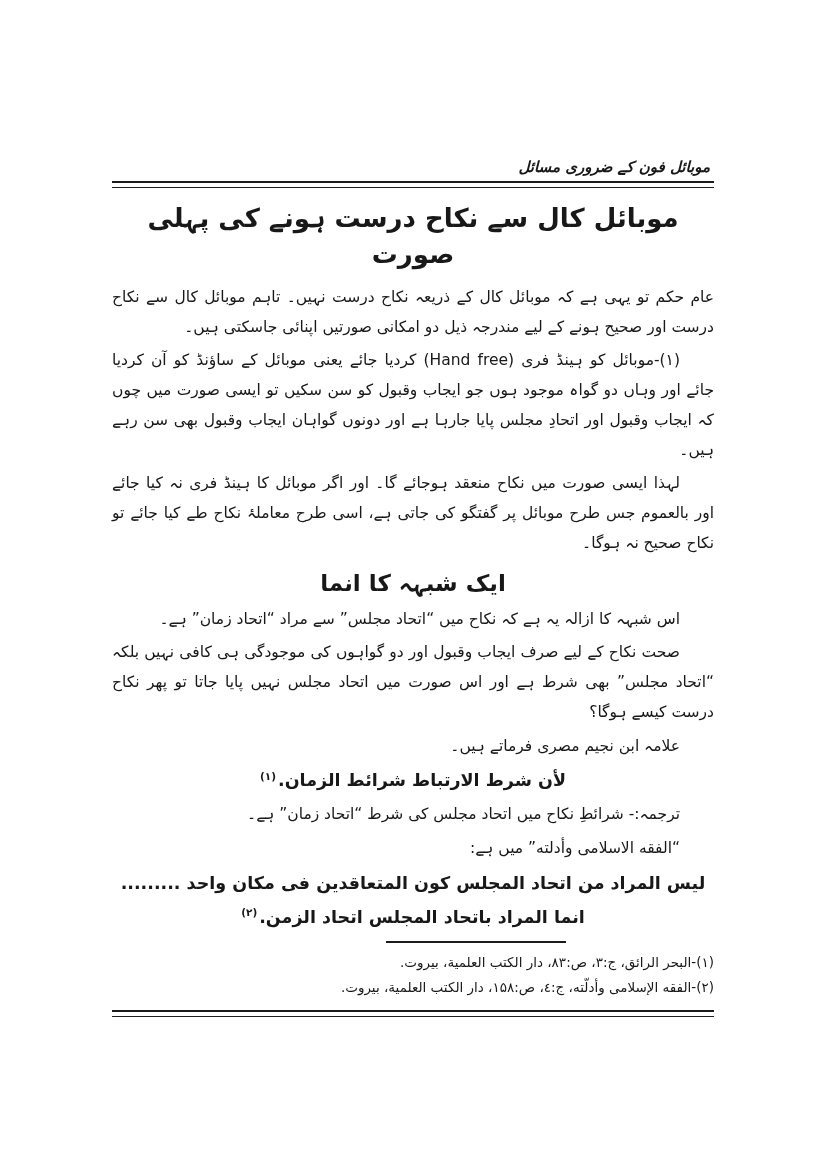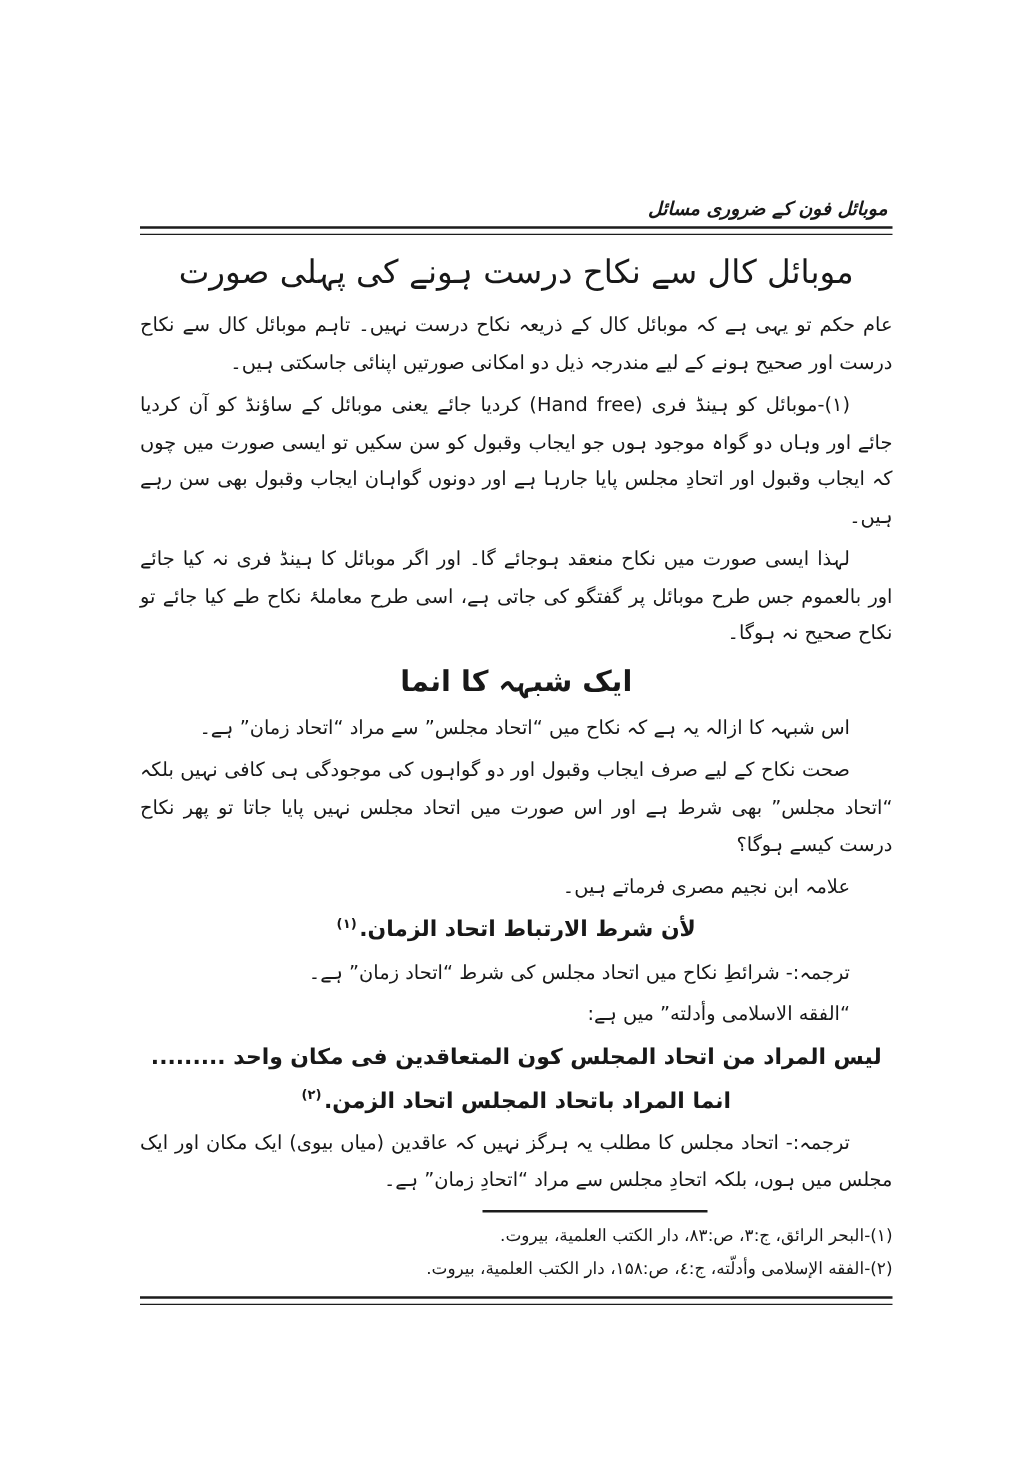--- a/index.html
+++ b/index.html
@@ -29,21 +29,21 @@
     padding: 0 4px 5px 0;
     letter-spacing: 0.5px;
   }
   .rule-double {
     height: 4px;
     border-top: 2px solid #1c1c1c;
     border-bottom: 1px solid #1c1c1c;
   }
   .section-title {
     font-size: 26px;
-    font-weight: normal;
+    font-weight: bold;
     text-align: center;
     margin: 12px 0 10px 0;
     line-height: 1.4;
   }
   .section-subtitle {
     font-size: 23px;
     font-weight: bold;
     text-align: center;
     margin: 8px 0 6px 0;
     line-height: 1.4;
@@ -107,31 +107,30 @@
   <p class="body-text indent">لہذا ایسی صورت میں نکاح منعقد ہوجائے گا۔ اور اگر موبائل کا ہینڈ فری نہ کیا جائے اور بالعموم جس طرح موبائل پر گفتگو کی جاتی ہے، اسی طرح معاملۂ نکاح طے کیا جائے تو نکاح صحیح نہ ہوگا۔</p>
 
   <h2 class="section-subtitle">ایک شبہہ کا انما</h2>
 
   <p class="body-text indent">اس شبہہ کا ازالہ یہ ہے کہ نکاح میں “اتحاد مجلس” سے مراد “اتحاد زمان” ہے۔</p>
 
   <p class="body-text indent">صحت نکاح کے لیے صرف ایجاب وقبول اور دو گواہوں کی موجودگی ہی کافی نہیں بلکہ “اتحاد مجلس” بھی شرط ہے اور اس صورت میں اتحاد مجلس نہیں پایا جاتا تو پھر نکاح درست کیسے ہوگا؟</p>
 
   <p class="body-text indent">علامہ ابن نجیم مصری فرماتے ہیں۔</p>
 
-  <p class="arabic-quote"><span>لأن شرط الارتباط اتحاد الزمان.</span><sup class="fn-marker">(۱)</sup></p>
+  <p class="arabic-quote"><span>لأن شرط الارتباط شرائط الزمان.</span><sup class="fn-marker">(۱)</sup></p>
 
   <p class="body-text indent">ترجمہ:- شرائطِ نکاح میں اتحاد مجلس کی شرط “اتحاد زمان” ہے۔</p>
 
   <p class="body-text indent">“الفقه الاسلامی وأدلته” میں ہے:</p>
 
   <p class="arabic-quote">ليس المراد من اتحاد المجلس كون المتعاقدين فى مكان واحد .........</p>
 
   <p class="arabic-quote"><span>انما المراد باتحاد المجلس اتحاد الزمن.</span><sup class="fn-marker">(۲)</sup></p>
 
-  <p class="body-text indent">ترجمہ:- اتحاد مجلس کا مطلب یہ ہرگز نہیں کہ عاقدین (میاں بیوی) ایک مکان اور ایک مجلس میں ہوں، بلکہ اتحادِ مجلس سے مراد “اتحادِ زمان” ہے۔</p>
 
   <hr class="fn-separator">
 
   <div>
     <p class="footnote">(۱)-البحر الرائق، ج:۳، ص:۸۳، دار الكتب العلمية، بيروت.</p>
     <p class="footnote">(۲)-الفقه الإسلامى وأدلّته، ج:٤، ص:۱۵۸، دار الكتب العلمية، بيروت.</p>
   </div>
 
   <div class="rule-double footer-rule"></div>
 

